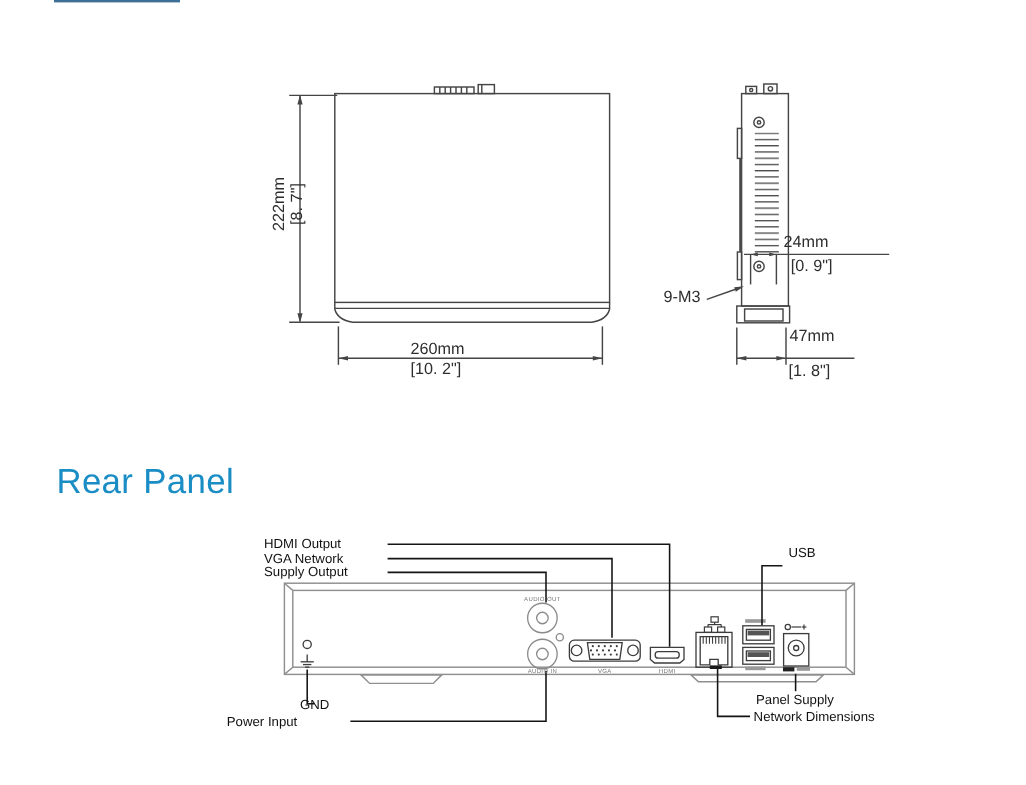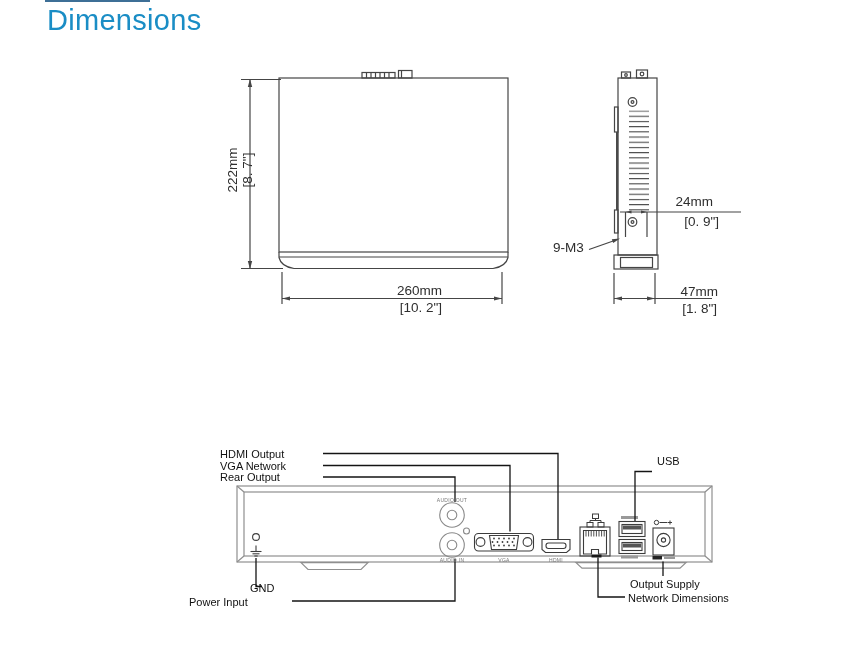--- a/index.html
+++ b/index.html
@@ -2,35 +2,35 @@
 <html><head>
 <meta charset="utf-8">
 <style>
   html,body{margin:0;padding:0;background:#fff}
   #stage{position:relative;width:855px;height:654px;background:#ffffff;overflow:hidden;
          font-family:"Liberation Sans",sans-serif}
   .heading{position:absolute;left:47px;font-size:29px;color:#1a8dc5;letter-spacing:.3px}
   svg{position:absolute;left:0;top:0}
   .dim{position:absolute;font-size:13.5px;color:#2e2e2e;line-height:15px;white-space:nowrap;
        font-family:"Liberation Sans",sans-serif}
-  .ctr{text-align:right}
+  .ctr{text-align:left}
   .rot{transform:rotate(-90deg);text-align:center}
   .lbl{position:absolute;font-size:11px;color:#111;line-height:12px;white-space:nowrap}
   .r{text-align:left}
   .tiny{position:absolute;font-size:5px;color:#777;letter-spacing:.3px;text-align:center;line-height:6px}
   .cropline{position:absolute;left:45px;top:0;width:105px;height:2px;background:#3e6f96}
 </style>
 </head>
 <body>
 
 <div id="stage">
 
   <div class="cropline"></div>
 
-  <div class="heading" style="top:4px">Dimensions</div>
+  <div class="heading" style="top:386px">Rear Panel</div>
 
   <svg width="855" height="654" viewBox="0 0 855 654">
     <defs>
       <pattern id="vent" x="629" y="110.5" width="20" height="5.2" patternUnits="userSpaceOnUse">
         <rect x="0" y="0" width="20" height="1.1" fill="#4a4a4a"></rect>
       </pattern>
     </defs>
 
     <g stroke="#454545" fill="none" stroke-width="1.2">
       <rect x="279" y="78" width="229" height="174" fill="#ffffff"></rect>
@@ -231,30 +231,30 @@
   <div class="dim rot" style="left:200px;top:155px;width:80px">
     <div>222mm</div>
     <div>[8. 7"]</div>
   </div>
   <div class="dim ctr" style="left:342px;top:283px;width:100px">260mm</div>
   <div class="dim ctr" style="left:342px;top:300px;width:100px">[10. 2"]</div>
 
   <div class="dim ctr" style="left:653px;top:193.5px;width:60px">24mm</div>
   <div class="dim ctr" style="left:659px;top:214px;width:60px">[0. 9"]</div>
   <div class="dim" style="left:553px;top:240px">9-M3</div>
-  <div class="dim ctr" style="left:658px;top:284px;width:60px">47mm</div>
+  <div class="dim ctr" style="left:658px;top:272px;width:60px">47mm</div>
   <div class="dim ctr" style="left:657px;top:301px;width:60px">[1. 8"]</div>
 
   <div class="lbl r" style="left:220px;top:447.5px;width:100px">HDMI Output</div>
   <div class="lbl r" style="left:220px;top:459.5px;width:100px">VGA Network</div>
-  <div class="lbl r" style="left:220px;top:471px;width:100px">Rear Output</div>
+  <div class="lbl r" style="left:220px;top:471px;width:100px">Supply Output</div>
   <div class="lbl" style="left:657px;top:455px">USB</div>
   <div class="lbl" style="left:250px;top:581.5px">GND</div>
   <div class="lbl r" style="left:189px;top:595.5px;width:100px">Power Input</div>
-  <div class="lbl" style="left:630px;top:577.5px">Output Supply</div>
+  <div class="lbl" style="left:630px;top:577.5px">Panel Supply</div>
   <div class="lbl" style="left:628px;top:592px">Network Dimensions</div>
 
   <div class="tiny" style="left:428px;top:496.5px;width:48px">AUDIO OUT</div>
   <div class="tiny" style="left:428px;top:556.5px;width:48px">AUDIO IN</div>
   <div class="tiny" style="left:484px;top:556.5px;width:40px">VGA</div>
   <div class="tiny" style="left:536px;top:556.5px;width:40px">HDMI</div>
 
 </div>
 
 </body></html>

